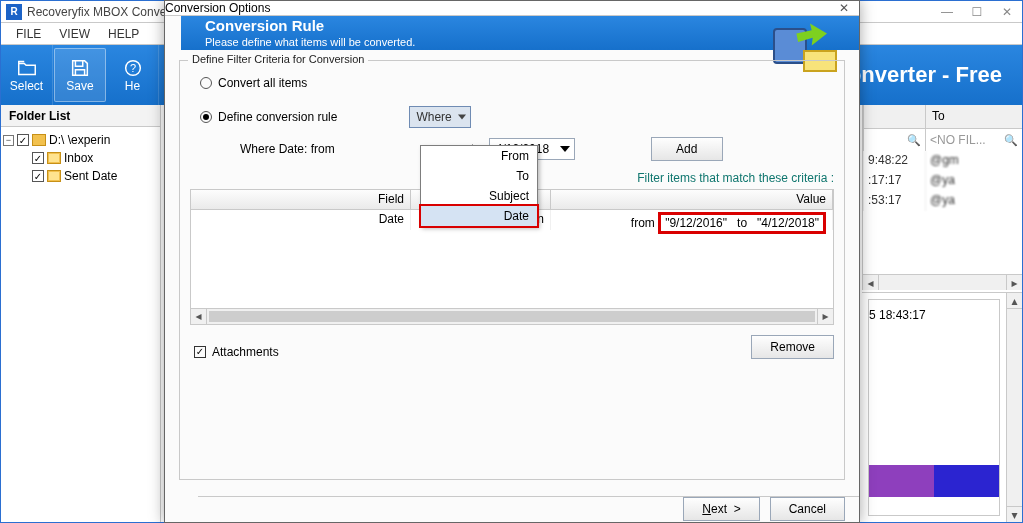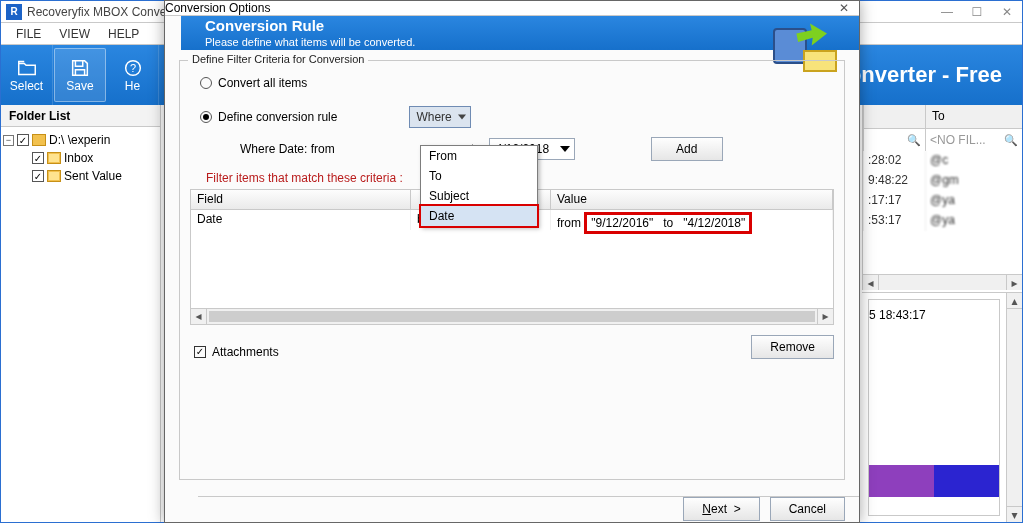--- a/index.html
+++ b/index.html
@@ -60,40 +60,40 @@
   .modal-title { height:24px; background:#fff; border-bottom:1px solid #c9c9c9; display:flex; align-items:center; }
   .modal-title .close { margin-left:auto; width:30px; text-align:center; color:#555;}
   .modal-banner { height:60px; background:linear-gradient(#2a86e0,#1670cb); display:flex; align-items:center; padding-left:24px; color:#fff; position:relative;margin-left:16px;}
   .modal-banner .bt { font-size:15px; font-weight:600; }
   .modal-banner .bs { font-size:11px; margin-top:2px;}
   .banner-icon { position:absolute; right:22px; top:4px; width:64px; height:52px;}
   .banner-icon .box{position:absolute; left:0; top:8px; width:34px;height:36px;background:#5a8cd6;border:2px solid #2b4f8a;border-radius:4px;}
   .banner-icon .arrow{position:absolute; left:20px; top:0; width:34px; height:34px; background:#7ed01f; clip-path: polygon(10% 40%, 55% 30%, 50% 10%, 100% 40%, 55% 75%, 58% 52%, 15% 65%);}
   .banner-icon .env{position:absolute; right:0; bottom:0; width:34px; height:22px; background:#f8e37a;border:2px solid #caa31e;}
 
-  .modal-body { flex:1; padding:10px 14px 16px; position:relative; }
+  .modal-body { flex:1; padding:10px 14px 16px; position:relative;text-align:right; }
   .group { border:1px solid #c9c9c9; padding:10px; position:relative; }
   .group-legend { position:absolute; top:-8px; left:8px; padding:0 4px; background:#fbfbfb; color:#222; font-size:11px;}
   .radio-row { display:flex; align-items:center; gap:6px; height:24px; margin-left:10px; }
   .radio { width:12px;height:12px;border:1px solid #555;border-radius:50%; display:inline-flex;align-items:center;justify-content:center;}
   .radio.checked::after{content:"";width:6px;height:6px;background:#000;border-radius:50%;}
 
   .where-row { display:flex; align-items:center; gap:8px; margin:8px 0 6px 50px;}
   .combo { height:22px; border:1px solid #9aa7b8; background:linear-gradient(#fefefe,#e6e6e6); display:inline-flex; align-items:center; padding:0 18px 0 6px; position:relative; color:#333;}
   .combo .caret { position:absolute; right:4px; top:50%; transform:translateY(-50%); border-top:5px solid #444;border-left:4px solid transparent;border-right:4px solid transparent;}
   .combo.where { background:#dbe4ef; border-color:#6f8bb3; }
   .datebox { height:22px; border:1px solid #9aa7b8; background:#fff; display:inline-flex; align-items:center; padding:0 18px 0 6px; position:relative; width:86px;}
   .datebox .caret{position:absolute; right:4px; top:50%; transform:translateY(-50%); border-top:6px solid #000;border-left:5px solid transparent;border-right:5px solid transparent;}
   .btn { height:24px; min-width:72px; border:1px solid #9aa7b8; background:linear-gradient(#fefefe,#e6e6e6); display:inline-flex;align-items:center;justify-content:center; padding:0 18px;}
 
   .dropdown { position:absolute; left:240px; top:84px; width:118px; border:1px solid #7d7d7d; background:#fff; box-shadow:2px 2px 4px rgba(0,0,0,.25); z-index:5;}
   .dropdown .opt { padding:3px 8px; }
   .dropdown .opt.sel { border:2px solid #d90000; margin:-2px; padding:3px 8px; background:#d5e3f3;}
 
-  .filter-label{ margin:10px 0 4px 16px; color:#b91c1c;}
+  .filter-label{ margin:10px 0 4px 16px; color:#0f766e;}
   .criteria-table { border:1px solid #c9c9c9; height:136px; position:relative; background:#fff; overflow:hidden;}
   .ct-head { display:flex; height:20px; background:linear-gradient(#fdfdfd,#eaeaea); border-bottom:1px solid #c9c9c9;}
   .ct-head .c { padding:2px 6px; border-right:1px solid #c9c9c9; }
   .c-field{width:220px;} .c-op{width:140px;} .c-val{flex:1;}
   .ct-row { display:flex; height:20px;}
   .ct-row .c { padding:2px 6px; border-right:1px solid #f0f0f0; white-space:nowrap; overflow:visible;}
   .redbox { display:inline-block; border:3px solid #d90000; padding:0 4px; line-height:16px;}
 
   .attach-row { display:flex; align-items:center; margin:10px 0 0 4px; gap:6px;}
   .chk { width:12px;height:12px;border:1px solid #333;display:inline-flex;align-items:center;justify-content:center;font-size:10px;}
@@ -157,21 +157,21 @@
         <div class="tree-row">
           <span class="tree-indent" style="width:26px"></span>
           <span class="checkbox">✓</span>
           <span class="folder-icon filled"></span>
           <span>Inbox</span>
         </div>
         <div class="tree-row">
           <span class="tree-indent" style="width:26px"></span>
           <span class="checkbox">✓</span>
           <span class="folder-icon filled"></span>
-          <span>Sent Value</span>
+          <span>Sent Date</span>
         </div>
       </div>
     </div>
 
     <div class="right-area">
       <div style="position:absolute; right:0; top:0; width:160px; bottom:232px; border-left:1px solid #c9c9c9;">
         <div class="mail-header">
           <div class="col" style="flex:0 0 62px;"></div>
           <div class="col">To</div>
         </div>
@@ -179,24 +179,20 @@
           <div class="cell" style="flex:0 0 62px;">
               <span></span>
               <span class="mag">🔍</span>
             </div>
           <div class="cell">
               <span>&lt;NO FIL...</span>
               <span class="mag">🔍</span>
             </div>
         </div>
         <div class="mail-rows">
-          <div class="mrow">
-              <div class="cell" style="flex:0 0 62px;">:28:02</div>
-              <div class="cell blur">@c</div>
-            </div>
           <div class="mrow">
               <div class="cell" style="flex:0 0 62px;">9:48:22</div>
               <div class="cell blur">@gm</div>
             </div>
           <div class="mrow">
               <div class="cell" style="flex:0 0 62px;">:17:17</div>
               <div class="cell blur">@ya</div>
             </div>
           <div class="mrow">
               <div class="cell" style="flex:0 0 62px;">:53:17</div>

